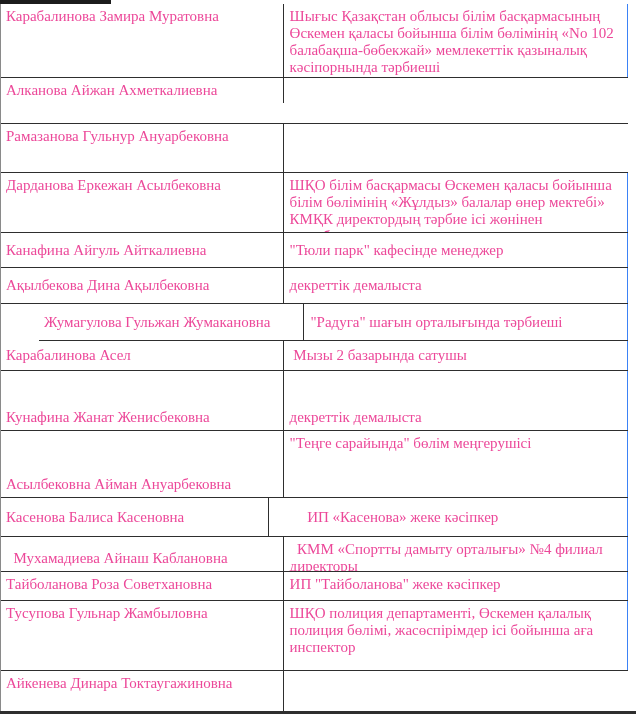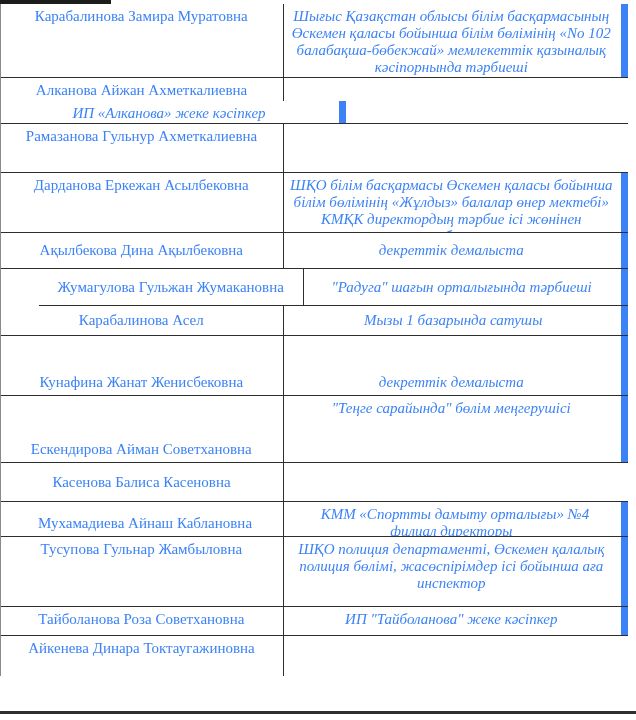--- a/index.html
+++ b/index.html
@@ -7,22 +7,21 @@
     padding: 0;
     background: #ffffff;
   }
   .doc-canvas {
     position: relative;
     width: 636px;
     height: 720px;
     background: #ffffff;
     overflow: hidden;
     font-family: "Liberation Serif", serif;
-    color: #3b82f6;
-    text-align: center;
+    color: #ec4899;
   }
   .top-left-bar {
     position: absolute;
     left: 0;
     top: 0;
     width: 111px;
     height: 4px;
     background: #1c1c1c;
   }
   .emp-table {
@@ -48,23 +47,22 @@
     flex-direction: column;
     overflow: hidden;
   }
   .t-cell.name-cell {
     width: 283px;
     border-right: 1px solid #2e2e2e;
     padding: 4px 6px 4px 5px;
   }
   .t-cell.job-cell {
     width: 345px;
-    border-right: 7px solid #3b82f6;
+    border-right: 1px solid #3b82f6;
     padding: 4px 8px 4px 6px;
-    font-style: italic;
   }
   .valign-top    { justify-content: flex-start; }
   .valign-center { justify-content: center; }
   .valign-bottom { justify-content: flex-end; }
   .cell-text {
     font-size: 15px;
     line-height: 17px;
     white-space: pre-wrap;
     word-break: normal;
   }
@@ -90,40 +88,45 @@
     </div>
     <div class="t-cell job-cell valign-top">
       <div class="cell-text">Шығыс Қазақстан облысы білім басқармасының Өскемен қаласы бойынша білім бөлімінің «No 102 балабақша-бөбекжай» мемлекеттік қазыналық кәсіпорнында тәрбиеші</div>
     </div>
   </div>
 
   <div class="t-row" style="height: 46px; flex-direction: column;">
     <div class="t-cell name-cell valign-top">
       <div class="cell-text">Алканова Айжан Ахметкалиевна</div>
     </div>
-    <div class="t-cell job-cell valign-top">
-      <div class="cell-text">ИП «Алканова» жеке кәсіпкер</div>
-    </div>
   </div>
 
   <div class="t-row" style="height: 49px;">
     <div class="t-cell name-cell valign-top">
-      <div class="cell-text">Рамазанова Гульнур Ахметкалиевна</div>
+      <div class="cell-text">Рамазанова Гульнур Ануарбековна</div>
     </div>
   </div>
 
   <div class="t-row" style="height: 60px;">
     <div class="t-cell name-cell valign-top">
       <div class="cell-text">Дарданова Еркежан Асылбековна</div>
     </div>
     <div class="t-cell job-cell valign-top">
       <div class="cell-text">ШҚО білім басқармасы Өскемен қаласы бойынша білім бөлімінің «Жұлдыз» балалар өнер мектебі» КМҚК директордың тәрбие ісі жөнінен орынбасары</div>
     </div>
   </div>
 
+  <div class="t-row" style="height: 35px;">
+    <div class="t-cell name-cell valign-center">
+      <div class="cell-text">Канафина Айгуль Айткалиевна</div>
+    </div>
+    <div class="t-cell job-cell valign-center">
+      <div class="cell-text">"Тюли парк" кафесінде менеджер</div>
+    </div>
+  </div>
 
   <div class="t-row" style="height: 36px;">
     <div class="t-cell name-cell valign-center">
       <div class="cell-text">Ақылбекова Дина Ақылбековна</div>
     </div>
     <div class="t-cell job-cell valign-center">
       <div class="cell-text">декреттік демалыста</div>
     </div>
   </div>
 
@@ -134,72 +137,75 @@
     <div class="t-cell job-cell valign-center">
       <div class="cell-text">"Радуга" шағын орталығында тәрбиеші</div>
     </div>
   </div>
 
   <div class="t-row" style="height: 30px;">
     <div class="t-cell name-cell valign-center">
       <div class="cell-text">Карабалинова Асел</div>
     </div>
     <div class="t-cell job-cell valign-center">
-      <div class="cell-text"> Мызы 1 базарында сатушы</div>
+      <div class="cell-text"> Мызы 2 базарында сатушы</div>
     </div>
   </div>
 
   <div class="t-row" style="height: 60px;">
     <div class="t-cell name-cell valign-bottom">
       <div class="cell-text">Кунафина Жанат Женисбековна</div>
     </div>
     <div class="t-cell job-cell valign-bottom">
       <div class="cell-text">декреттік демалыста</div>
     </div>
   </div>
 
   <div class="t-row" style="height: 67px;">
     <div class="t-cell name-cell valign-bottom">
-      <div class="cell-text">Ескендирова Айман Советхановна</div>
+      <div class="cell-text">Асылбековна Айман Ануарбековна</div>
     </div>
     <div class="t-cell job-cell valign-top">
       <div class="cell-text">"Теңге сарайында" бөлім меңгерушісі</div>
     </div>
   </div>
 
   <div class="t-row" style="height: 39px; gap: 32px;">
     <div class="t-cell name-cell valign-center">
       <div class="cell-text">Касенова Балиса Касеновна</div>
+    </div>
+    <div class="t-cell job-cell valign-center">
+      <div class="cell-text">ИП «Касенова» жеке кәсіпкер</div>
     </div>
   </div>
 
   <div class="t-row" style="height: 35px;">
     <div class="t-cell name-cell valign-bottom">
       <div class="cell-text">  Мухамадиева Айнаш Каблановна</div>
     </div>
     <div class="t-cell job-cell valign-top">
       <div class="cell-text">  КММ «Спортты дамыту орталығы» №4 филиал директоры</div>
     </div>
   </div>
 
+  <div class="t-row" style="height: 29px;">
+    <div class="t-cell name-cell valign-top">
+      <div class="cell-text">Тайболанова Роза Советхановна</div>
+    </div>
+    <div class="t-cell job-cell valign-top">
+      <div class="cell-text">ИП "Тайболанова" жеке кәсіпкер</div>
+    </div>
+  </div>
+
   <div class="t-row" style="height: 70px;">
     <div class="t-cell name-cell valign-top">
       <div class="cell-text">Тусупова Гульнар Жамбыловна</div>
     </div>
     <div class="t-cell job-cell valign-top">
       <div class="cell-text">ШҚО полиция департаменті, Өскемен қалалық полиция бөлімі, жасөспірімдер ісі бойынша аға инспектор</div>
-    </div>
-  </div>
-
-  <div class="t-row" style="height: 29px;">
-    <div class="t-cell name-cell valign-top">
-      <div class="cell-text">Тайболанова Роза Советхановна</div>
-    </div>
-    <div class="t-cell job-cell valign-top">
-      <div class="cell-text">ИП "Тайболанова" жеке кәсіпкер</div>
     </div>
   </div>
 
   <div class="t-row" style="height: 40px; gap: 24px;">
     <div class="t-cell name-cell valign-top">
       <div class="cell-text">Айкенева Динара Токтаугажиновна</div>
     </div>
   </div>
 </div>
 

